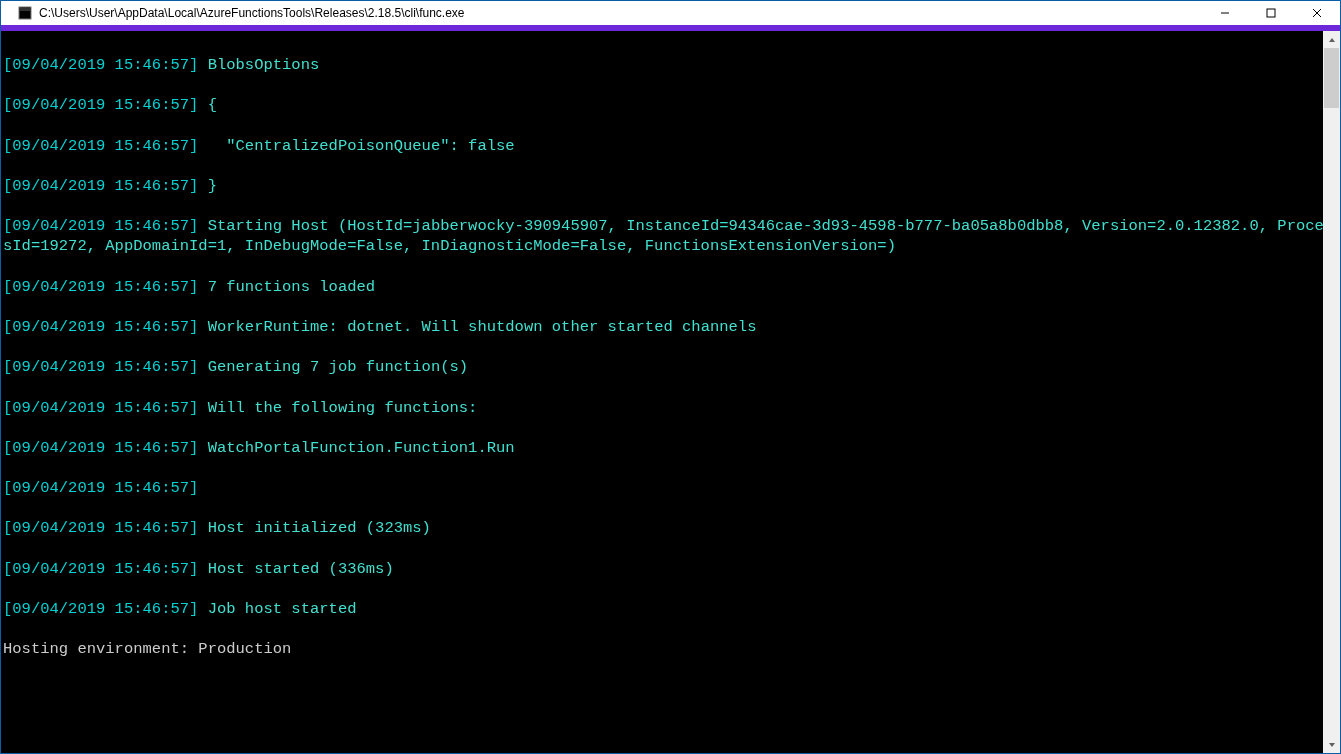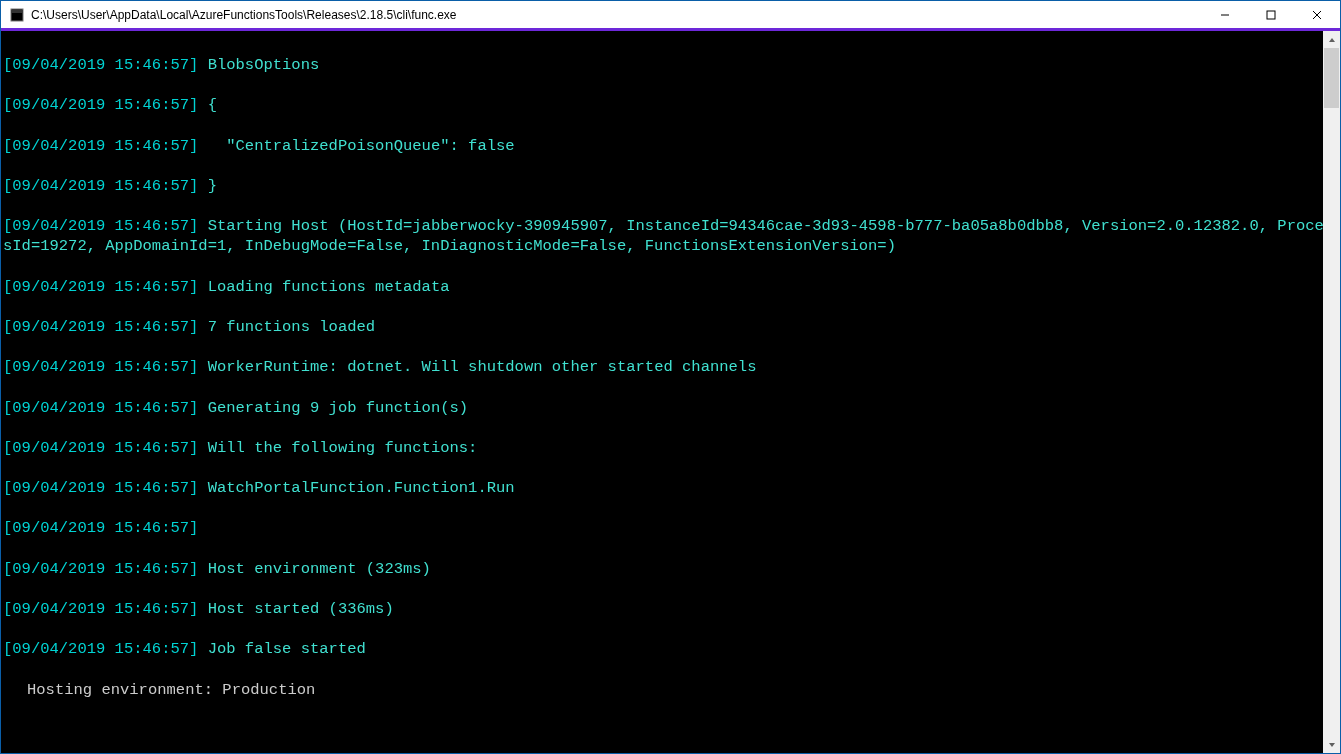--- a/index.html
+++ b/index.html
@@ -14,22 +14,22 @@
     border: 1px solid #0a5ea8;
     display: flex;
     flex-direction: column;
     background: #fff;
   }
   .titlebar {
     height: 30px;
     background: #fff;
     display: flex;
     align-items: center;
-    padding: 0 0 0 8px;
-    border-bottom: 3px solid #6d28d9;
+    padding: 0 0 0 16px;
+    border-bottom: 6px solid #6d28d9;
     font-size: 12px;
     color: #000;
   }
   .titlebar .icon {
     width: 16px;
     height: 16px;
     margin-right: 6px;
     display: inline-flex;
     align-items: center;
     justify-content: center;
@@ -83,21 +83,21 @@
     display: flex;
     align-items: center;
     justify-content: center;
     background: #f0f0f0;
   }
   .scrollbar-btn.top { top: 0; }
   .scrollbar-btn.bottom { bottom: 0; }
   .scrollbar-btn svg { width: 8px; height: 8px; fill: #606060; }
   .ts { color: #00d3d3; }
   .msg { color: #40e0d0; }
-  .plain { color: #cccccc; margin-left: 24px; }
+  .plain { color: #cccccc; }
   .line { display: block; }
 </style>
 </head>
 <body>
 
 <div class="window">
   <div class="titlebar">
     <span class="icon">
       <svg viewBox="0 0 16 16">
           <rect x="2" y="2" width="12" height="12" fill="#000" stroke="#777" stroke-width="1"></rect>
@@ -124,30 +124,29 @@
       </div>
     </div>
   </div>
 
   <div class="console">
 <span class="line"><span class="ts">[09/04/2019 15:46:57]</span> <span class="msg">BlobsOptions</span></span>
 <span class="line"><span class="ts">[09/04/2019 15:46:57]</span> <span class="msg">{</span></span>
 <span class="line"><span class="ts">[09/04/2019 15:46:57]</span> <span class="msg">  "CentralizedPoisonQueue": false</span></span>
 <span class="line"><span class="ts">[09/04/2019 15:46:57]</span> <span class="msg">}</span></span>
 <span class="line"><span class="ts">[09/04/2019 15:46:57]</span> <span class="msg">Starting Host (HostId=jabberwocky-390945907, InstanceId=94346cae-3d93-4598-b777-ba05a8b0dbb8, Version=2.0.12382.0, ProcessId=19272, AppDomainId=1, InDebugMode=False, InDiagnosticMode=False, FunctionsExtensionVersion=)</span></span>
-<span class="line"><span class="ts">[09/04/2019 15:46:57]</span> <span class="msg">Loading functions metadata</span></span>
 <span class="line"><span class="ts">[09/04/2019 15:46:57]</span> <span class="msg">7 functions loaded</span></span>
 <span class="line"><span class="ts">[09/04/2019 15:46:57]</span> <span class="msg">WorkerRuntime: dotnet. Will shutdown other started channels</span></span>
-<span class="line"><span class="ts">[09/04/2019 15:46:57]</span> <span class="msg">Generating 9 job function(s)</span></span>
+<span class="line"><span class="ts">[09/04/2019 15:46:57]</span> <span class="msg">Generating 7 job function(s)</span></span>
 <span class="line"><span class="ts">[09/04/2019 15:46:57]</span> <span class="msg">Will the following functions:</span></span>
 <span class="line"><span class="ts">[09/04/2019 15:46:57]</span> <span class="msg">WatchPortalFunction.Function1.Run</span></span>
 <span class="line"><span class="ts">[09/04/2019 15:46:57]</span> <span class="msg"></span></span>
-<span class="line"><span class="ts">[09/04/2019 15:46:57]</span> <span class="msg">Host environment (323ms)</span></span>
+<span class="line"><span class="ts">[09/04/2019 15:46:57]</span> <span class="msg">Host initialized (323ms)</span></span>
 <span class="line"><span class="ts">[09/04/2019 15:46:57]</span> <span class="msg">Host started (336ms)</span></span>
-<span class="line"><span class="ts">[09/04/2019 15:46:57]</span> <span class="msg">Job false started</span></span>
+<span class="line"><span class="ts">[09/04/2019 15:46:57]</span> <span class="msg">Job host started</span></span>
 <span class="line plain">Hosting environment: Production</span>
 
 
 
 
 
 
 
 
 

